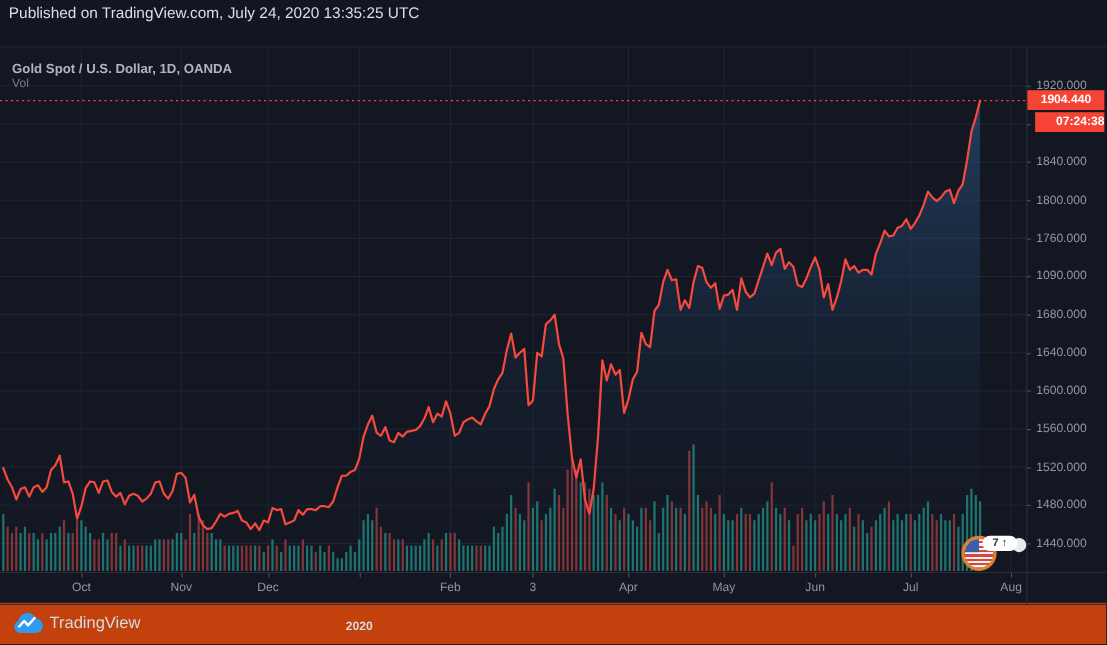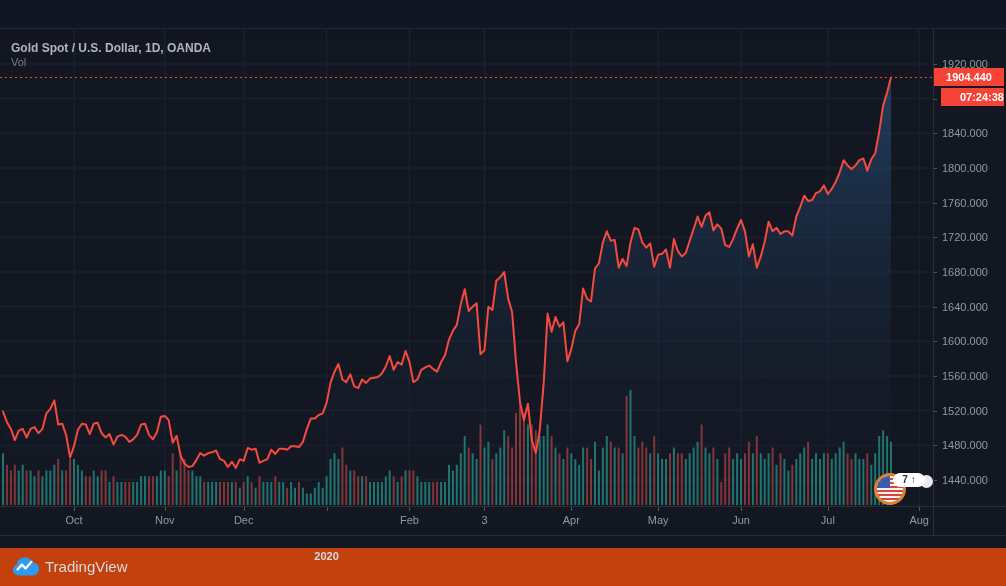--- a/index.html
+++ b/index.html
@@ -9,21 +9,21 @@
   .hdr{position:absolute;left:0;top:0;width:100%;height:40px;background:#121622;}
   .hdr-line1{position:absolute;left:8px;top:3px;font-size:14px;color:#dcdfe5;}
   .hdr-line2{position:absolute;left:8px;top:20px;font-size:13px;color:#d1d4dc;white-space:nowrap;}
   .hdr-line2 .sym{font-weight:bold;color:#eceff4;}
   .hdr-line2 .price{color:#d6d9e0;margin-left:6px;}
   .hdr-line2 .arrow{color:#26a69a;font-size:10px;margin-left:4px;}
   .hdr-line2 .chg{color:#b7c6c3;margin-left:3px;}
   .hdr-line2 .olbl{font-weight:bold;color:#e6e9ef;margin-left:8px;}
   .hdr-line2 .oval{color:#26a69a;}
   
-  .chart{position:absolute;left:0;top:28px;width:1006px;height:476px;}
+  .chart{position:absolute;left:0;top:42px;width:1006px;height:476px;}
   .chart svg{position:absolute;left:0;top:0;}
   .legend-t{position:absolute;left:11px;top:13px;font-size:12px;font-weight:bold;color:#b2b5be;z-index:5;}
   .legend-v{position:absolute;left:11px;top:28px;font-size:11px;color:#7d8materials1;color:#787b86;z-index:5;}
   .sep-top{position:absolute;left:0;top:0;width:1006px;height:1px;background:#222634;}
   .sep-right{position:absolute;left:933px;top:0;width:1px;height:508px;background:#2a2e39;z-index:6;}
   .sep-xaxis{position:absolute;left:0;top:478px;width:1006px;height:1px;background:#2a2e39;z-index:6;}
   .sep-bottom{position:absolute;left:0;top:507px;width:1006px;height:1px;background:#262b38;z-index:6;}
   
   #price-axis{position:absolute;left:933px;top:0;width:73px;height:478px;z-index:4;padding-left:22px;}
   .ylab{position:absolute;left:9px;height:14px;line-height:14px;font-size:11px;color:#9298a3;}
@@ -50,20 +50,21 @@
   .footer{position:absolute;left:0;top:548px;width:1006px;height:38px;background:#c2410c;}
   .tv-logo{position:absolute;left:12px;top:7px;}
   .tv-name{position:absolute;left:45px;top:10px;font-size:15px;color:#d6dbe3;}
 </style>
 </head>
 <body>
 
 <div class="page">
 
   <div class="hdr">
+    <div class="hdr-line1">Published on TradingView.com, July 24, 2020 13:35:25 UTC</div>
   </div>
 
   <div class="chart">
     <div class="sep-top"></div>
     <svg id="chart-svg" width="933" height="478" viewBox="0 0 933 478">
         <defs>
           <linearGradient id="af" gradientUnits="userSpaceOnUse" x1="0" y1="36" x2="0" y2="477">
             <stop offset="0%" stop-color="rgba(49,105,163,0.5)"></stop>
             <stop offset="100%" stop-color="rgba(19,23,34,0.05)"></stop>
           </linearGradient>
@@ -334,21 +335,21 @@
         <div class="ylab" style="top: 29px;">1920.000</div>
         <div class="ytick" style="top: 70.6667px;"></div>
         <div class="ylab" style="top: 63.6667px;">1880.000</div>
         <div class="ytick" style="top: 105.333px;"></div>
         <div class="ylab" style="top: 98.3333px;">1840.000</div>
         <div class="ytick" style="top: 140px;"></div>
         <div class="ylab" style="top: 133px;">1800.000</div>
         <div class="ytick" style="top: 174.667px;"></div>
         <div class="ylab" style="top: 167.667px; text-align: right;">1760.000</div>
         <div class="ytick" style="top: 209.333px;"></div>
-        <div class="ylab" style="top: 202.333px;">1720.000</div>
+        <div class="ylab" style="top: 202.333px;">1090.000</div>
         <div class="ytick" style="top: 244px;"></div>
         <div class="ylab" style="top: 237px;">1680.000</div>
         <div class="ytick" style="top: 278.667px;"></div>
         <div class="ylab" style="top: 271.667px;">1640.000</div>
         <div class="ytick" style="top: 313.333px;"></div>
         <div class="ylab" style="top: 306.333px;">1600.000</div>
         <div class="ytick" style="top: 348px;"></div>
         <div class="ylab" style="top: 341px;">1560.000</div>
         <div class="ytick" style="top: 382.667px;"></div>
         <div class="ylab" style="top: 375.667px;">1520.000</div>

